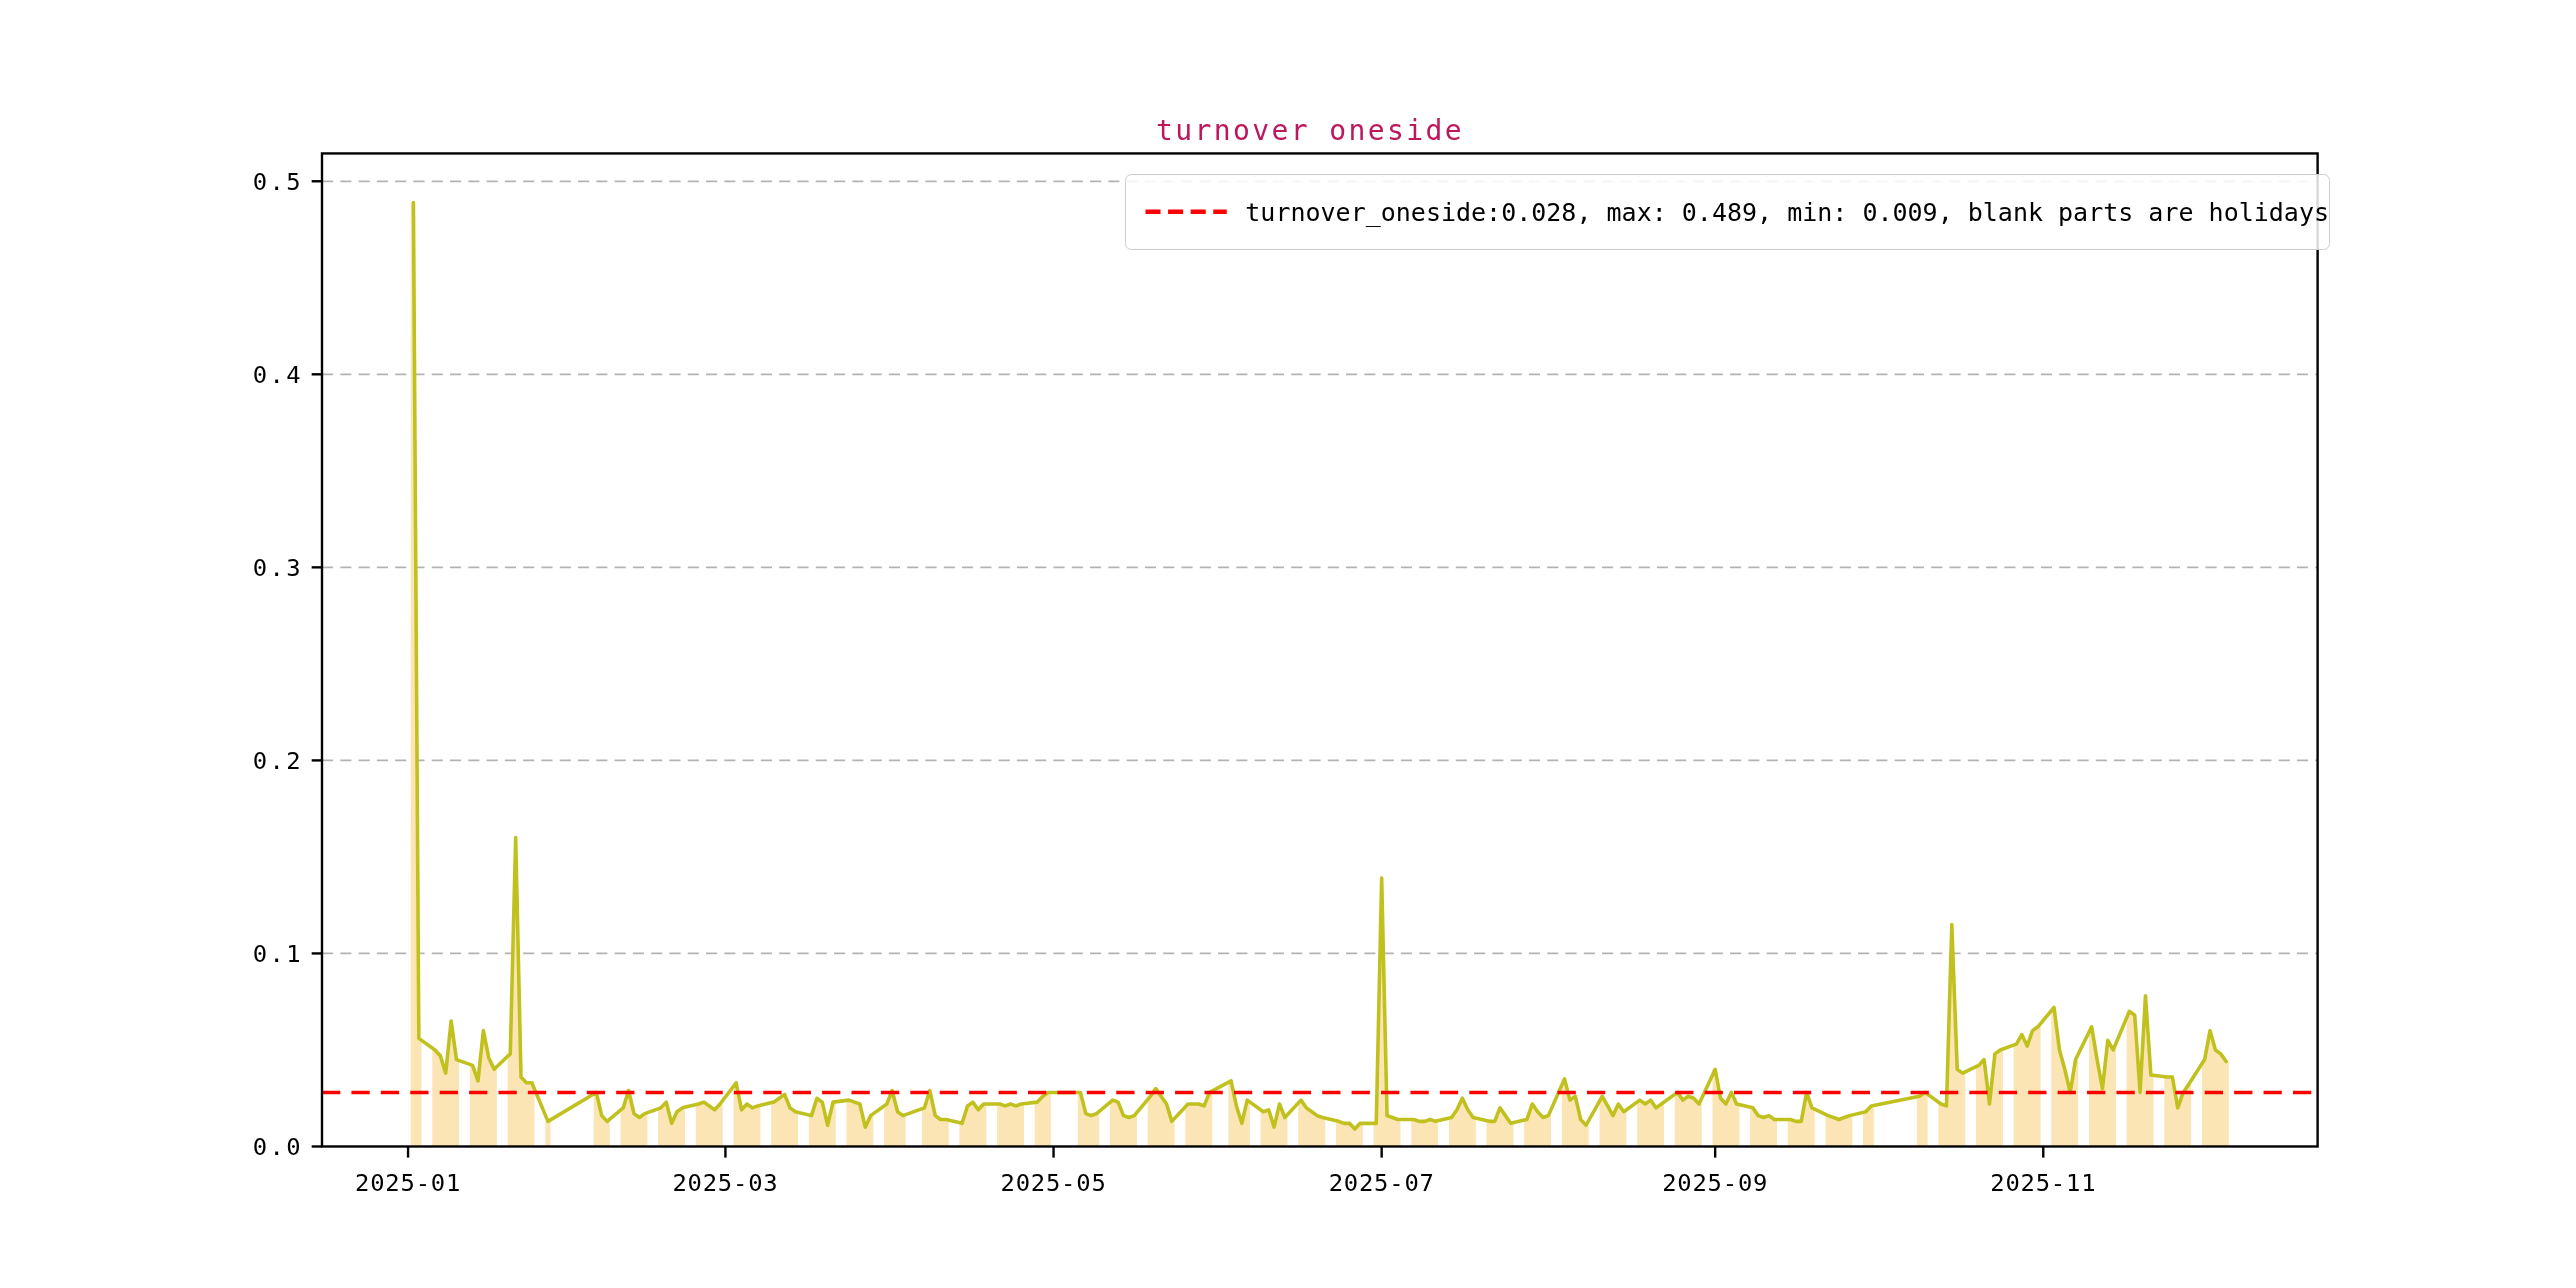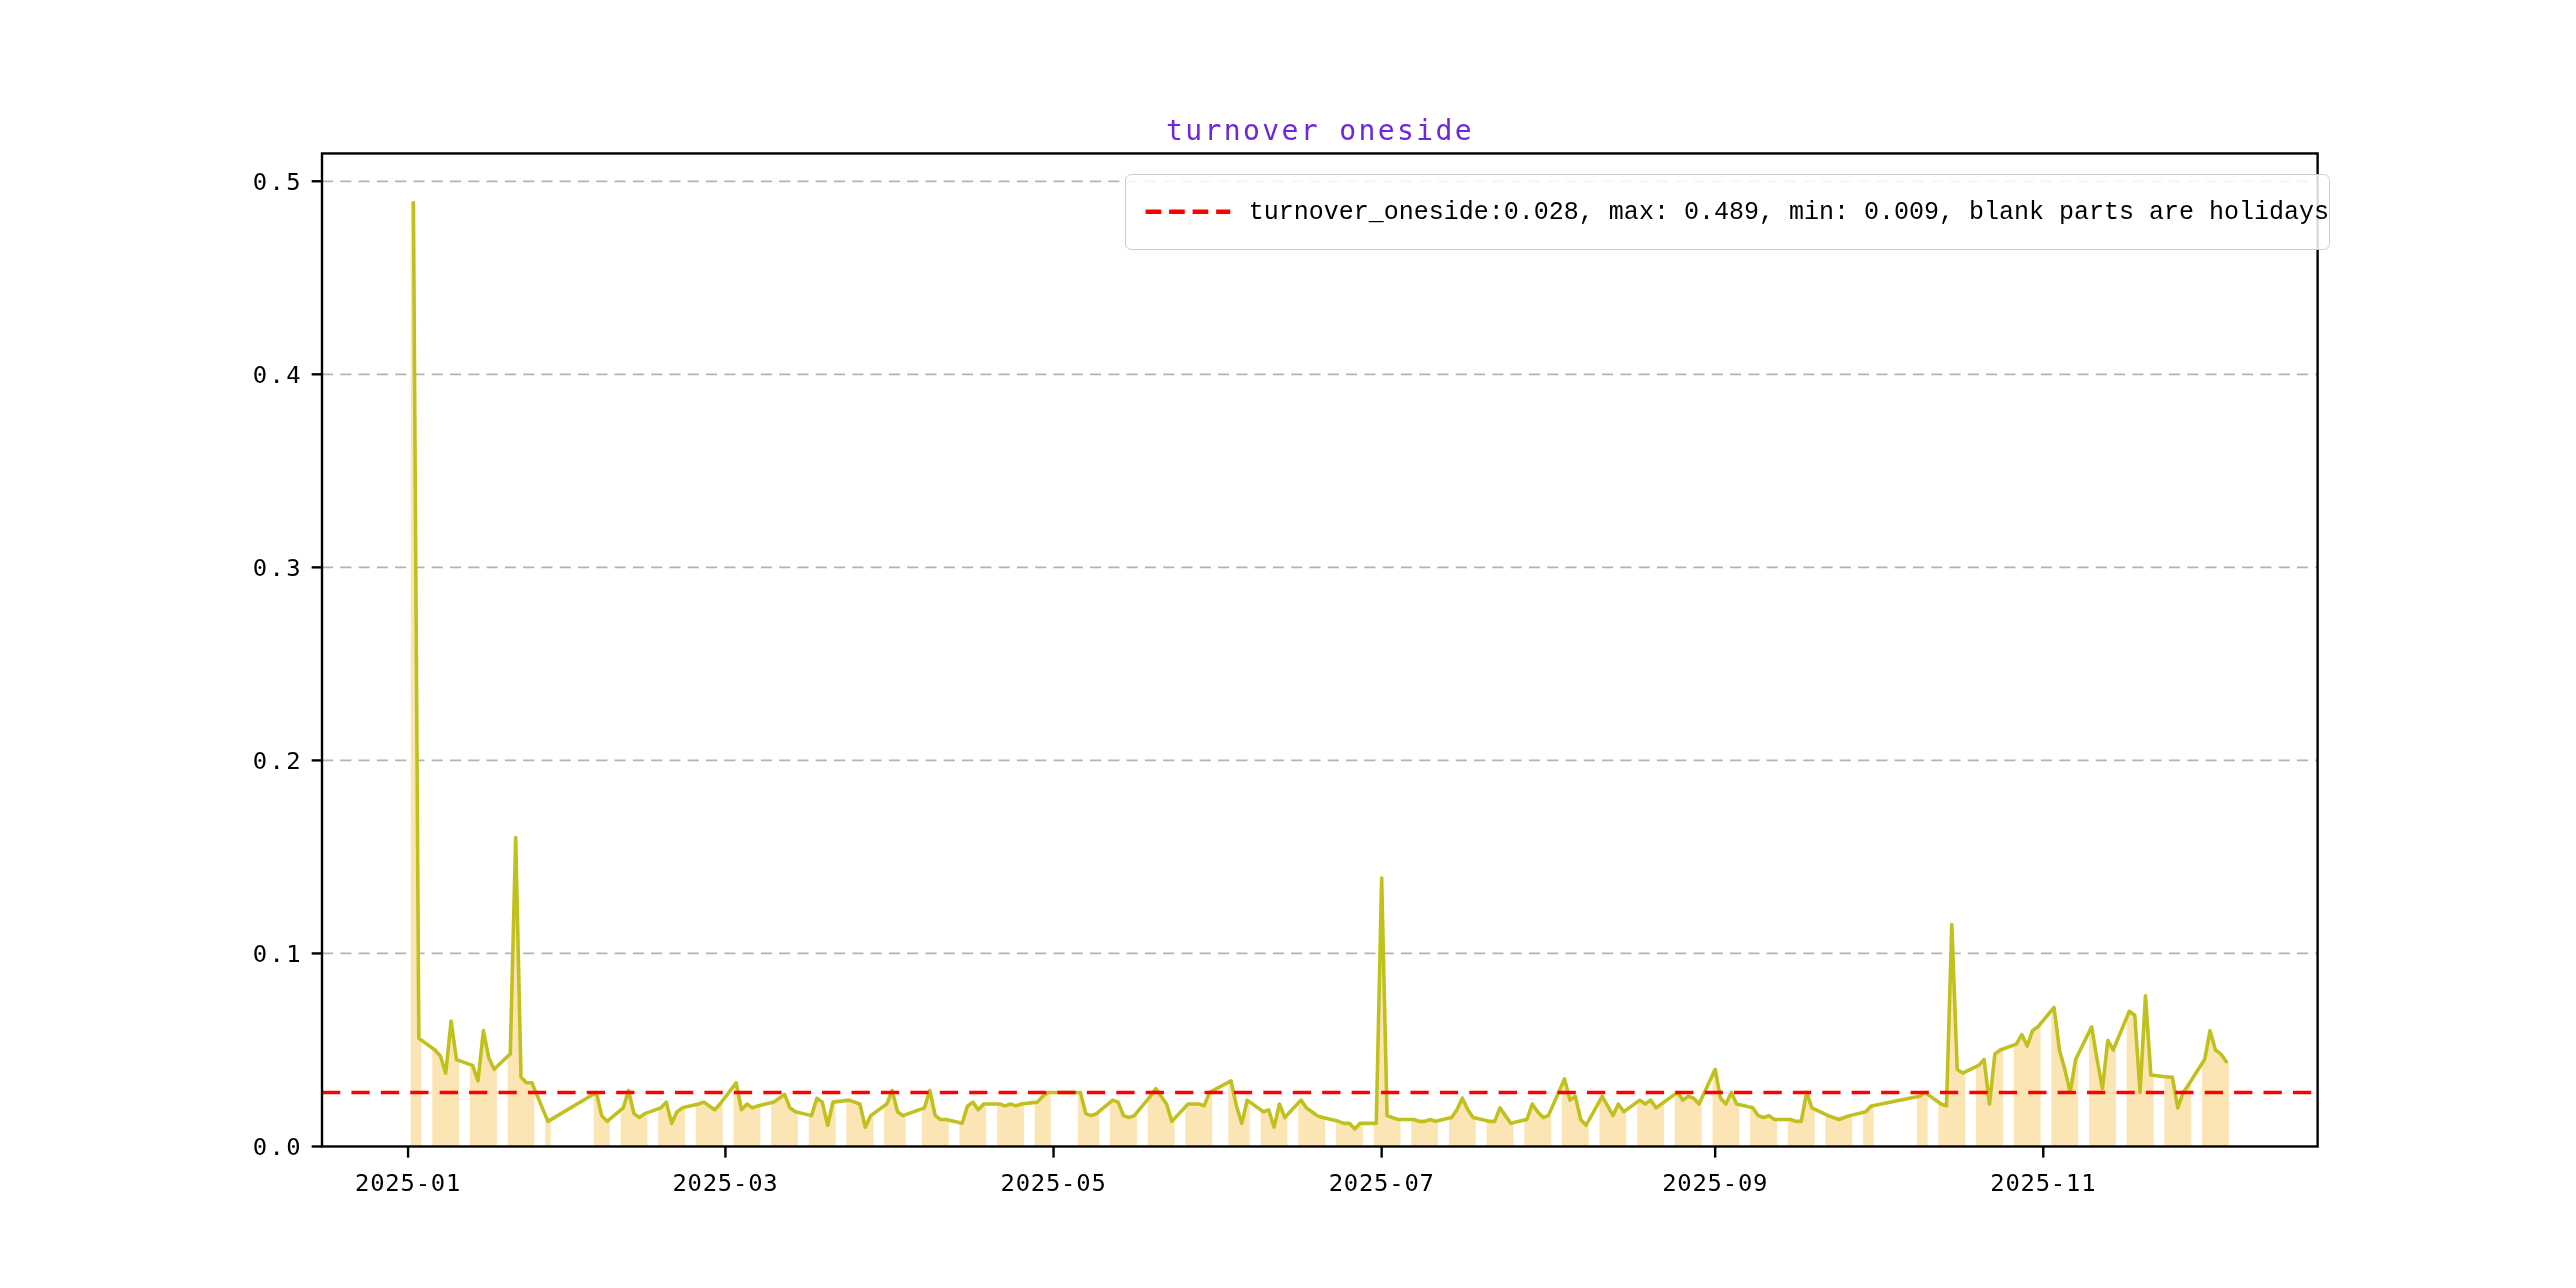--- a/index.html
+++ b/index.html
@@ -1,29 +1,29 @@
 <!DOCTYPE html>
 <html style="font-size:12.7px"><head>
 <meta charset="utf-8">
 <style>
   html,body{margin:0;padding:0;background:#ffffff;}
   body{width:2576px;height:1288px;position:relative;font-family:"DejaVu Sans Mono",monospace;}
   #figure{position:absolute;left:0;top:0;width:2576px;height:1288px;background:#ffffff;}
   #chart-svg{position:absolute;left:0;top:0;}
   #chart-title{
-    position:absolute;left:322px;top:114px;width:1996px;
-    text-align:center;font-size:28px;color:#6d28d9;letter-spacing:2.4px;white-space:nowrap;
+    position:absolute;left:312px;top:114px;width:1996px;
+    text-align:center;font-size:28px;color:#be185d;letter-spacing:2.4px;white-space:nowrap;
   }
   #legend-box{
     position:absolute;left:1125px;top:174px;width:1205px;height:76px;
     box-sizing:border-box;border:1.6px solid #cccccc;border-radius:6.4px;
     background:rgba(255,255,255,0.85);
     display:flex;align-items:center;padding-left:17.5px;
   }
-  #legend-label{font-size:25px;color:#000;white-space:nowrap;margin-left:17.5px;letter-spacing:0px;font-family:Liberation Mono, monospace;}
+  #legend-label{font-size:25px;color:#000;white-space:nowrap;margin-left:17.5px;letter-spacing:0px;}
   .tick-label{font-family:"DejaVu Sans Mono",monospace;}
 </style>
 </head>
 <body>
 
 <div id="figure">
   <svg id="chart-svg" width="2576" height="1288" xmlns="http://www.w3.org/2000/svg" viewBox="0 0 3240 1620">
       <line x1="405" y1="1199.2" x2="2915" y2="1199.2" stroke="#b3b3b3" stroke-width="2.2" stroke-dasharray="14 9"></line>
       <line x1="405" y1="956.4" x2="2915" y2="956.4" stroke="#b3b3b3" stroke-width="2.2" stroke-dasharray="14 9"></line>
       <line x1="405" y1="713.6" x2="2915" y2="713.6" stroke="#b3b3b3" stroke-width="2.2" stroke-dasharray="14 9"></line>

